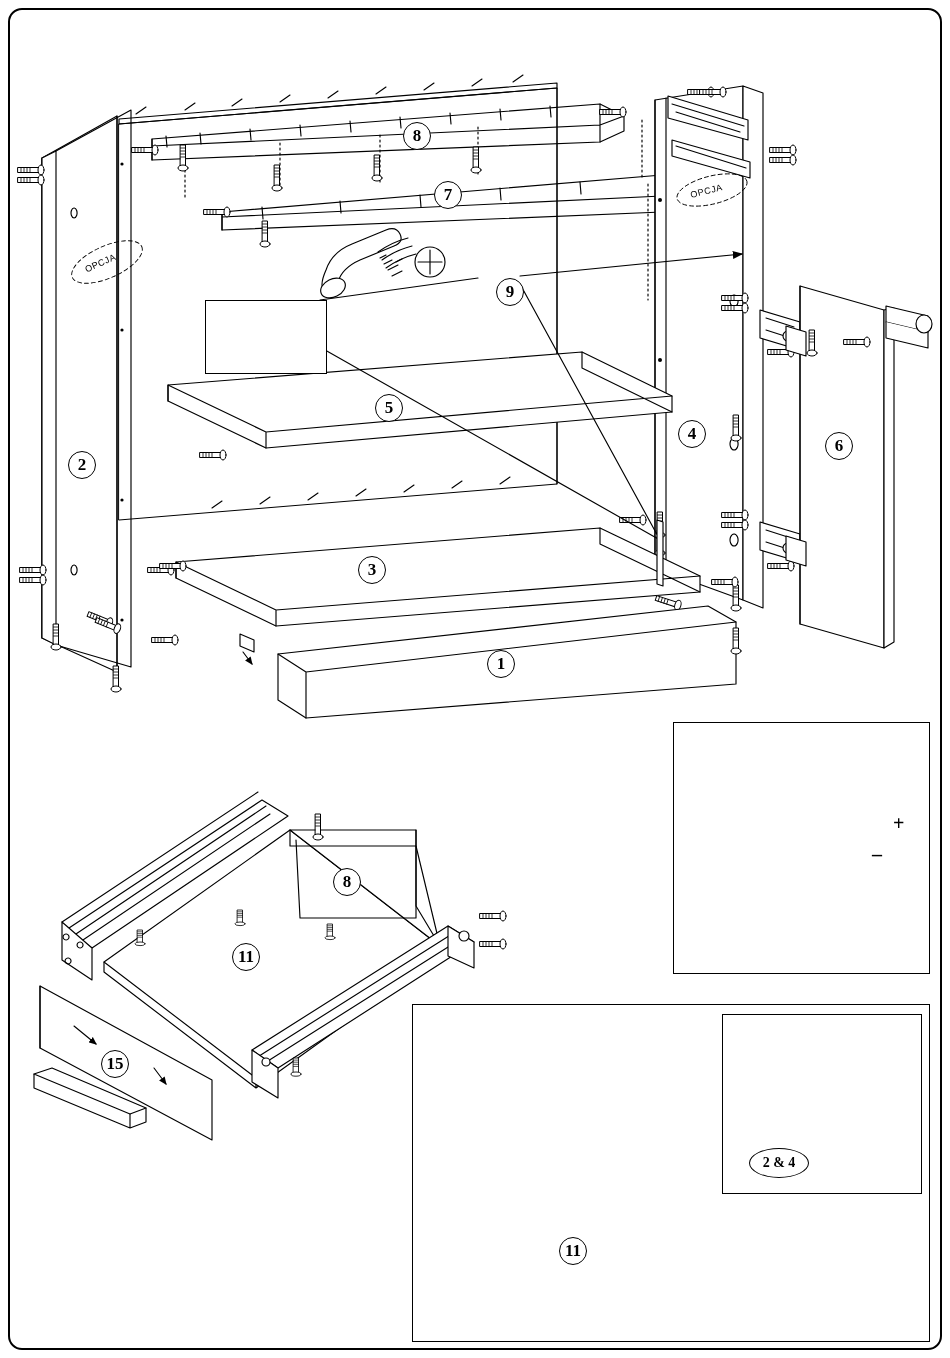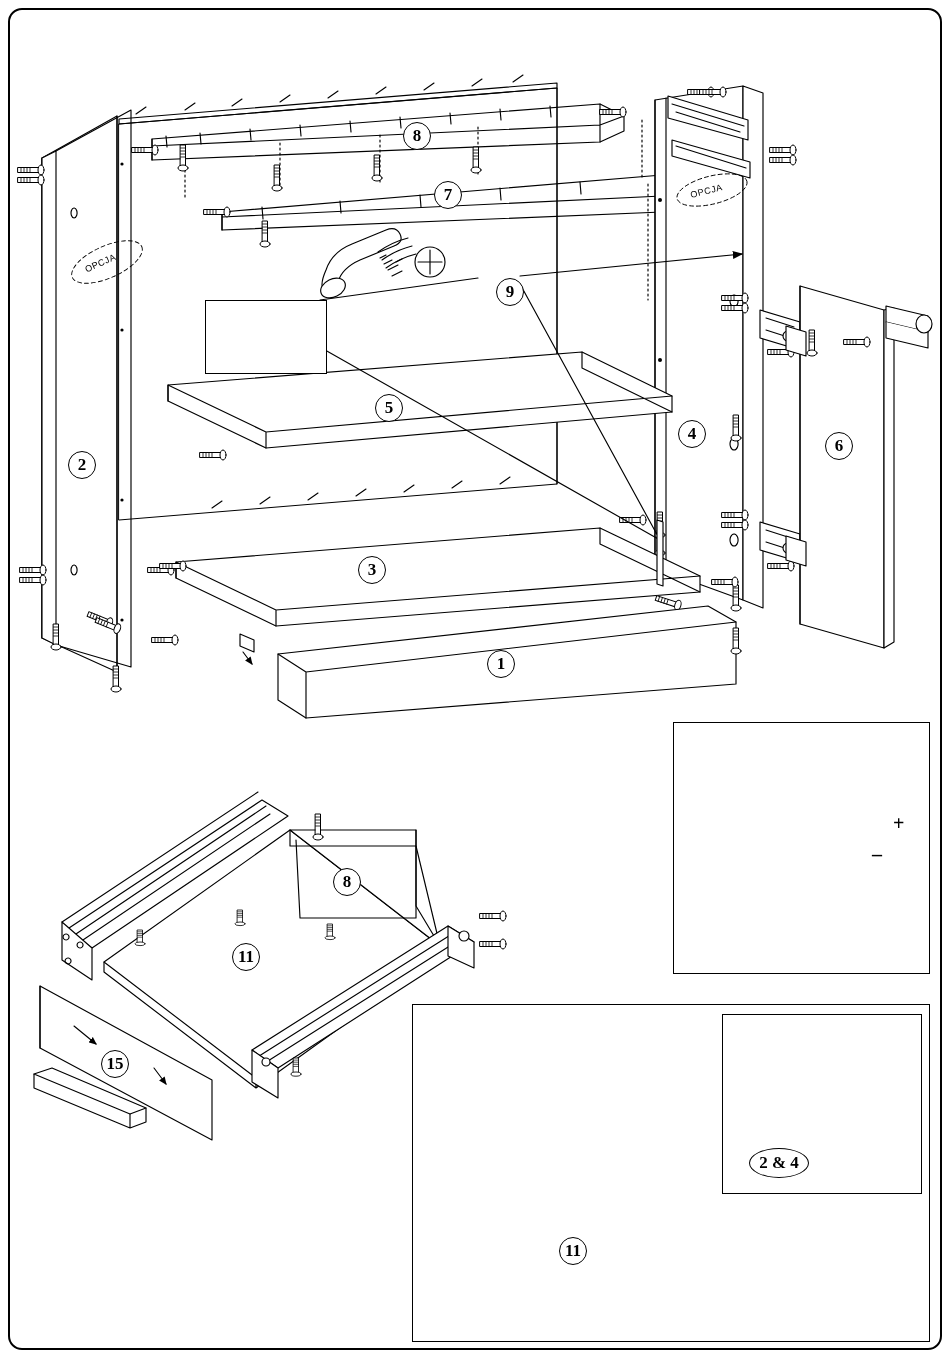--- a/index.html
+++ b/index.html
@@ -19,21 +19,21 @@
     position:absolute;
     border:1.6px solid #000;border-radius:50%;
     background:#fff;
     display:flex;align-items:center;justify-content:center;
     font-family:"Liberation Serif", serif;
     font-size:17px;font-weight:700;color:#000;
     width:28px;height:28px;
     box-sizing:border-box;
     z-index:6;
   }
-  .callout.wide{width:60px;height:30px;border-radius:50%/50%;font-size:17px;}
+  .callout.wide{width:60px;height:30px;border-radius:50%/50%;font-size:14px;}
   .opcja{
     position:absolute;
     font-family:"Liberation Sans", sans-serif;
     font-size:9px;letter-spacing:0.6px;color:#000;
     z-index:6;
   }
   .subpanel{
     position:absolute;border:1.8px solid #000;background:#fff;box-sizing:border-box;
   }
   .inset{

